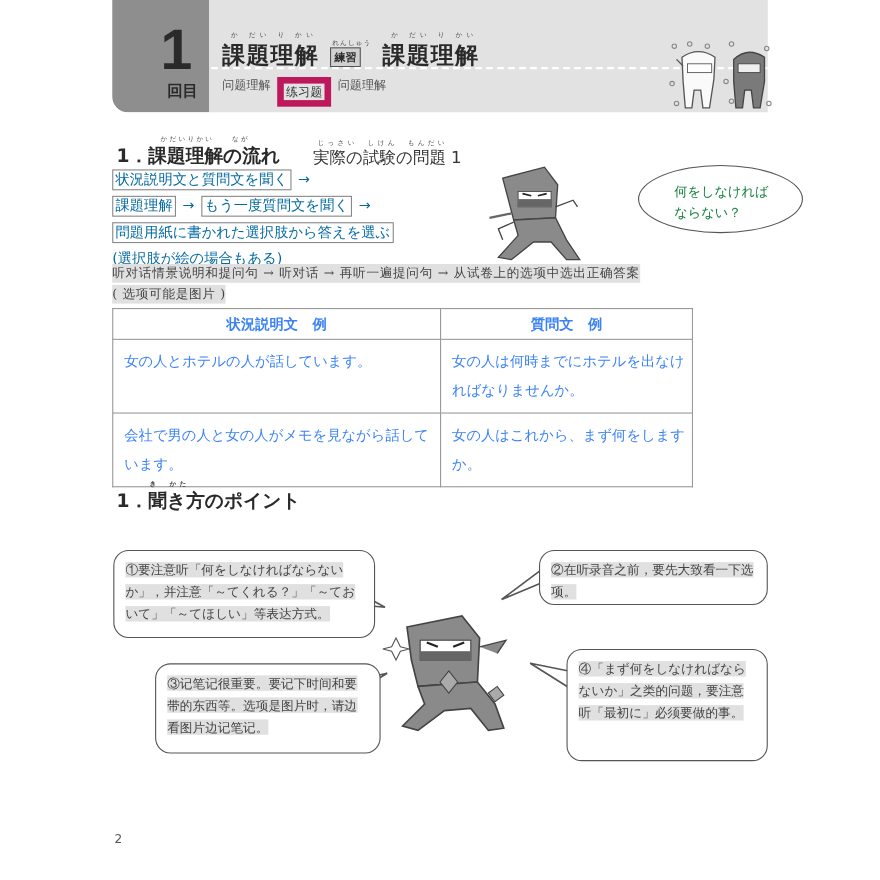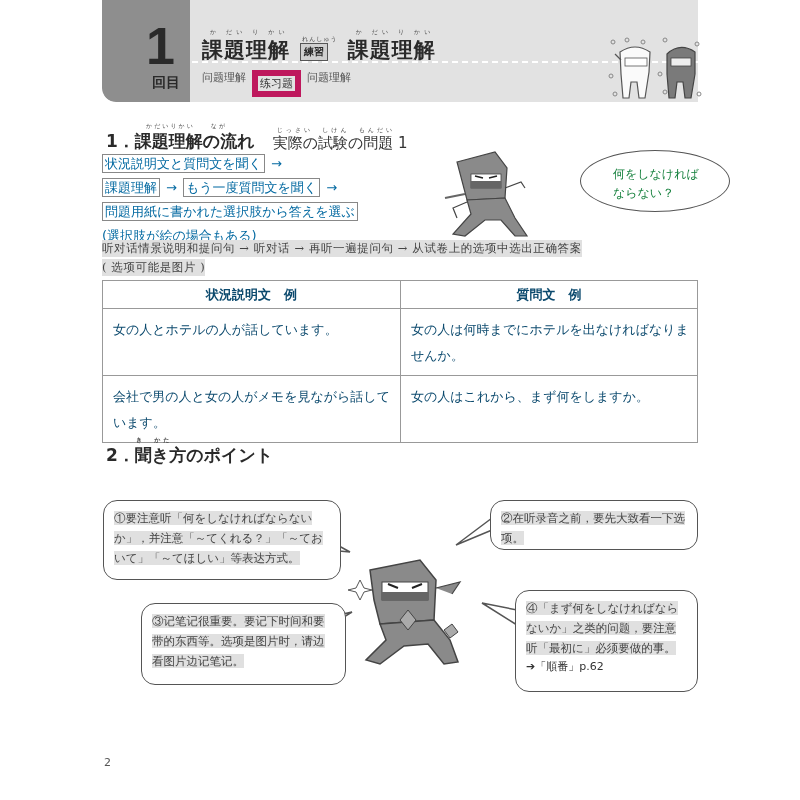--- a/index.html
+++ b/index.html
@@ -31,41 +31,41 @@
       font-size: 10px; font-weight: bold; border: 1.5px solid #555; background: #d0d0d0;
       padding: 1px 3px; margin-bottom: 3px; color: #2a2a2a;
     }
     .header-dash {
       position: absolute; left: 90px; right: 0; top: 61px; border-top: 2px dashed #fff;
     }
     .header-sub { position: absolute; left: 100px; top: 70px; display: flex; gap: 6px; font-size: 11px; color: #555; font-family: "DejaVu Serif", serif; }
     .header-sub .boxed { border: 6px solid #be185d; padding: 0 2px; color: #333; font-family: Liberation Serif, serif; }
     .header-ninjas { position: absolute; left: 605px; top: 34px; width: 100px; height: 70px; }
 
-    .sec1-title { position: absolute; left: 106px; top: 122px; display: flex; align-items: flex-end; gap: 18px; }
+    .sec1-title { position: absolute; left: 106px; top: 122px; display: flex; align-items: flex-end; gap: 30px; }
     .sec1-title .h { font-size: 17px; font-weight: bold; color: #2a2a2a; }
     .sec1-title .h2 { font-size: 15px; color: #333; }
     .flow { position: absolute; left: 102px; top: 152px; font-size: 13px; color: #0369a1; line-height: 1; }
     .flow-row { display: flex; align-items: center; gap: 6px; height: 23px; margin-bottom: 1px; }
     .flow-box { border: 1px solid #888; padding: 2px 2px; background: #fff; }
     .flow-note { font-size: 13px; margin-top: 6px; }
     .arrow { font-size: 13px; }
 
     .ninja1 { position: absolute; left: 435px; top: 148px; width: 110px; height: 90px; }
     .bubble1 {
       position: absolute; left: 580px; top: 150px; width: 150px; height: 62px;
       border: 1.5px solid #555; border-radius: 50%; background: #fff;
       font-size: 12px; color: #15803d; padding: 14px 0 0 32px; line-height: 1.55;
     }
 
     .zh-line { position: absolute; left: 102px; font-size: 11.5px; color: #444; background: #e0e0e0; font-family: "DejaVu Serif", serif; letter-spacing: 0.6px; padding: 1px 0; }
 
     table.ex {
-      position: absolute; left: 102px; top: 280px; width: 596px; border-collapse: collapse;
-      font-size: 13px; color: #0c4a6e;
+      position: absolute; left: 102px; top: 280px; width: 528px; border-collapse: collapse;
+      font-size: 13px; color: #3b82f6;
     }
     table.ex th, table.ex td { border: 1px solid #999; }
     table.ex th { height: 28px; font-weight: bold; font-size: 13px; text-align: center; background: #fff; }
     table.ex td { vertical-align: top; padding: 8px 6px 6px 10px; line-height: 2.0; height: 64px; }
     table.ex .col1 { width: 298px; }
 
     .sec2-title { position: absolute; left: 106px; top: 436px; font-size: 17px; font-weight: bold; color: #2a2a2a; }
 
     .callout {
       position: absolute; border: 1.5px solid #555; border-radius: 14px; background: #fff;
@@ -195,21 +195,21 @@
     <tr>
       <td>会社で男の人と女の人がメモを見ながら話しています。</td>
       <td>女の人はこれから、まず何をしますか。</td>
     </tr>
   </tbody>
 </table>
 
 <div class="sec2-title">
   <div class="ruby-wrap">
     <span class="rt" style="padding-left:30px;letter-spacing:3px">き　かた</span>
-    <span>2．聞き方のポイント</span>
+    <span>1．聞き方のポイント</span>
   </div>
 </div>
 
 <svg class="tails" viewBox="0 0 800 800">
   <path d="M306 528 L350 552 L306 548" fill="#fff" stroke="#555" stroke-width="1.5"></path>
   <path d="M492 518 L456 545 L492 530" fill="#fff" stroke="#555" stroke-width="1.5"></path>
   <path d="M306 622 L352 612 L306 640" fill="#fff" stroke="#555" stroke-width="1.5"></path>
   <path d="M517 610 L482 603 L517 625" fill="#fff" stroke="#555" stroke-width="1.5"></path>
 </svg>
 
@@ -217,21 +217,20 @@
   <span class="hl">①要注意听「何をしなければならないか」，并注意「～てくれる？」「～ておいて」「～てほしい」等表达方式。</span>
 </div>
 <div class="callout c2">
   <span class="hl">②在听录音之前，要先大致看一下选项。</span>
 </div>
 <div class="callout c3">
   <span class="hl">③记笔记很重要。要记下时间和要带的东西等。选项是图片时，请边看图片边记笔记。</span>
 </div>
 <div class="callout c4">
   <span class="hl">④「まず何をしなければならないか」之类的问题，要注意听「最初に」必须要做的事。</span>
-  <div class="ref">➔「順番」p.62</div>
 </div>
 
 <svg class="ninja2" viewBox="0 0 140 130">
   <path d="M20 40 L24 48 L32 50 L24 52 L20 60 L16 52 L8 50 L16 48 Z" fill="#fff" stroke="#555" stroke-width="1"></path>
   <path d="M30 30 L80 20 L96 40 L94 80 L40 84 L34 60 Z" fill="#8a8a8a" stroke="#444" stroke-width="1.5"></path>
   <rect x="42" y="42" width="46" height="18" fill="#fff" stroke="#444" stroke-width="1"></rect>
   <rect x="42" y="52" width="46" height="8" fill="#666"></rect>
   <path d="M48 44 L58 48 M82 44 L72 48" stroke="#222" stroke-width="2"></path>
   <path d="M96 48 L120 42 L112 54" fill="#8a8a8a" stroke="#444" stroke-width="1.2"></path>
   <path d="M40 84 L94 80 L110 100 L118 122 L104 124 L88 104 L64 106 L40 124 L26 120 L46 100 Z" fill="#8a8a8a" stroke="#444" stroke-width="1.5"></path>

